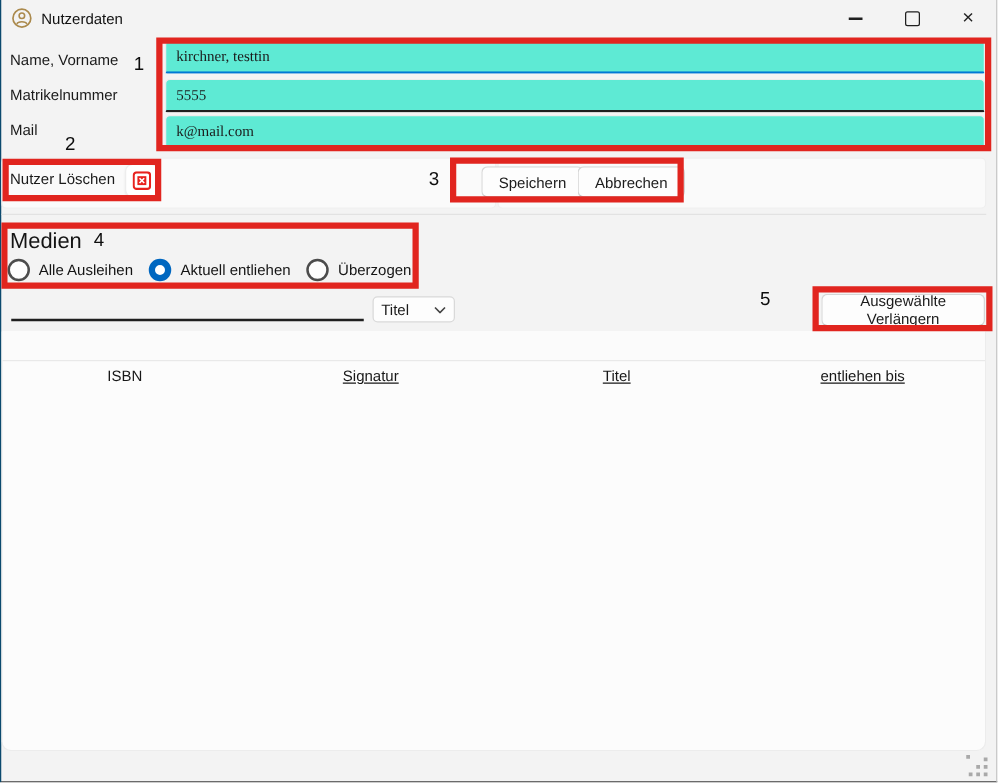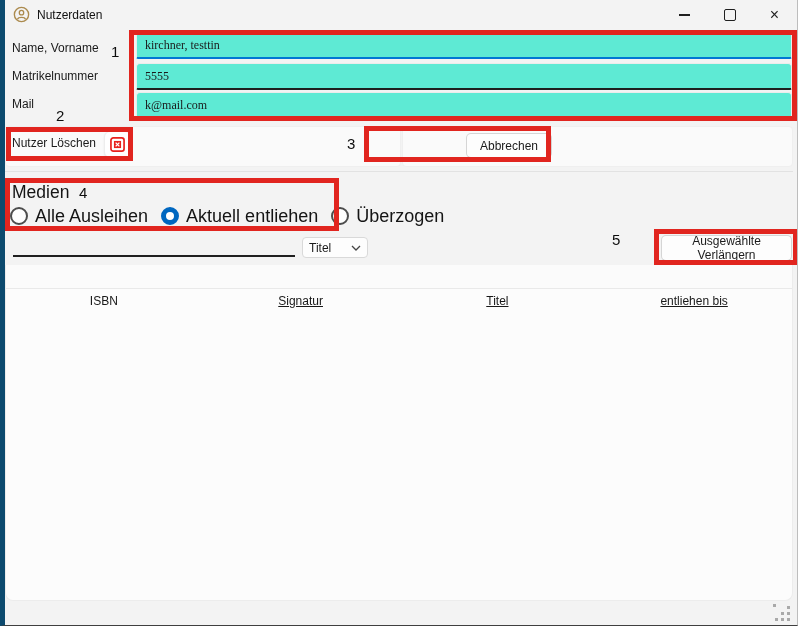--- a/index.html
+++ b/index.html
@@ -1,19 +1,19 @@
 <!DOCTYPE html>
 <html><head>
 <meta charset="utf-8">
 <style>
   html,body{margin:0;padding:0;background:#ffffff;}
   .screen{
     position:relative;width:798px;height:626px;overflow:hidden;
     background:#f3f3f3;box-sizing:border-box;
-    border-left:5px solid #0c4a6e;border-bottom:1px solid #3f3f3f;border-right:1px solid #bdbdbd;
+    border-left:1px solid #0c4a6e;border-bottom:1px solid #3f3f3f;border-right:1px solid #bdbdbd;
     font-family:"Liberation Sans",sans-serif;color:#1b1b1b;
   }
   
   .titlebar{position:absolute;left:0;top:0;right:0;height:30px;}
   .app-icon{position:absolute;left:8px;top:6px;width:17px;height:17px;}
   .title-text{position:absolute;left:32px;top:8px;font-size:12px;color:#111;}
   .win-controls{position:absolute;right:0;top:0;height:30px;display:flex;}
   .win-btn{width:45px;height:30px;display:flex;align-items:center;justify-content:center;}
   .min-glyph{width:11px;height:2px;background:#1f1f1f;}
   .max-glyph{width:10px;height:10px;border:1.2px solid #1f1f1f;border-radius:2px;}
@@ -46,21 +46,21 @@
   }
   .save-btn{left:384px;top:133px;}
   .cancel-btn{left:461px;top:133px;}
   
   .medien-divider{position:absolute;left:0;top:171px;width:788px;height:1px;background:#e2e2e2;}
   .medien-heading{position:absolute;left:7px;top:182px;font-size:17.5px;color:#141414;}
   .radio-group{position:absolute;left:5px;top:206px;height:20px;display:flex;column-gap:13px;align-items:center;}
   .radio-item{display:flex;align-items:center;column-gap:7px;cursor:default;}
   .radio-circle{width:18px;height:18px;border-radius:50%;box-sizing:border-box;border:2px solid #4c4c4c;background:#fdfdfd;}
   .radio-item.selected .radio-circle{border:5px solid #0067c0;background:#ffffff;}
-  .radio-label{font-size:18px;color:#141414;}
+  .radio-label{font-size:12px;color:#141414;}
   
   .search-input{
     position:absolute;left:8px;top:235px;width:282px;height:22px;box-sizing:border-box;
     background:transparent;border:none;border-bottom:2px solid #1f1f1f;outline:none;
     font-size:12px;font-family:"Liberation Sans",sans-serif;
   }
   .filter-combo{
     position:absolute;left:297px;top:237px;width:66px;height:21px;box-sizing:border-box;
     background:#fdfdfd;border:1px solid #d9d9d9;border-radius:4px;
     display:flex;align-items:center;justify-content:space-between;padding:0 6px;font-size:12px;
@@ -131,20 +131,21 @@
   <div class="row2-left"></div>
   <div class="row2-right"></div>
   <span class="delete-user-label">Nutzer Löschen</span>
   <button class="delete-user-btn">
     <svg width="15" height="15" viewBox="0 0 16 16">
       <rect x="1" y="1" width="14" height="14" rx="2.5" fill="none" stroke="#e8211d" stroke-width="1.8"></rect>
       <rect x="4.2" y="4.2" width="7.6" height="7.6" fill="#e8211d"></rect>
       <path d="M6 6 L10 10 M10 6 L6 10" stroke="#ffffff" stroke-width="1.4"></path>
     </svg>
   </button>
+  <button class="btn save-btn">Speichern</button>
   <button class="btn cancel-btn">Abbrechen</button>
 
   <div class="medien-divider"></div>
   <div class="medien-heading">Medien</div>
   <div class="radio-group">
       <label class="radio-item">
         <span class="radio-circle"></span>
         <span class="radio-label">Alle Ausleihen</span>
       </label>
       <label class="radio-item selected">

